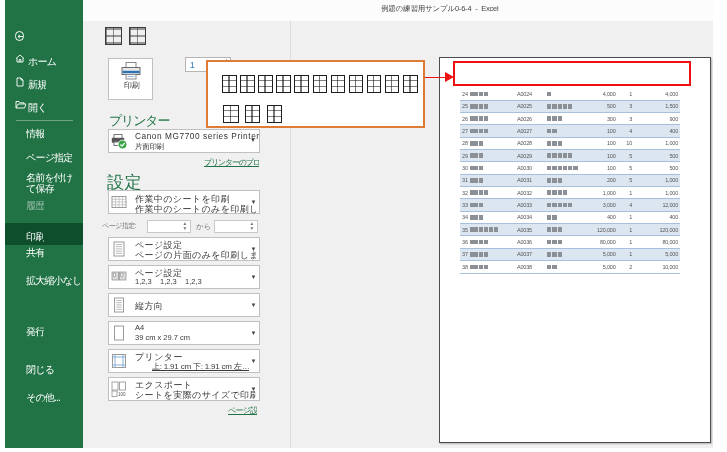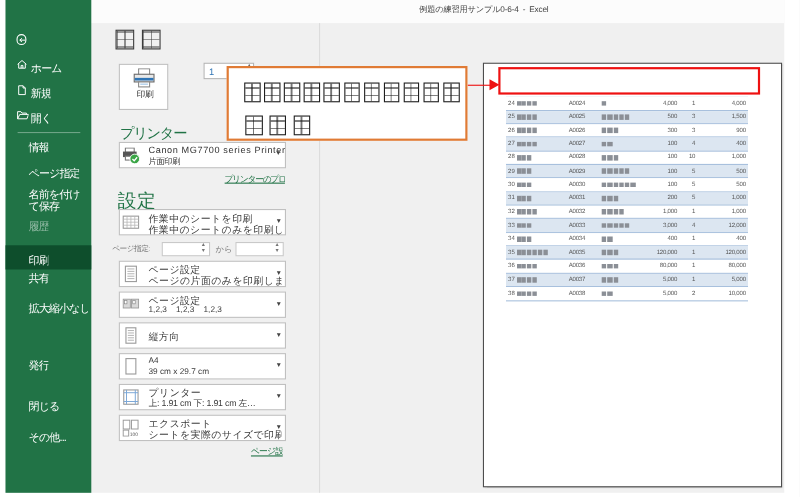--- a/index.html
+++ b/index.html
@@ -157,21 +157,21 @@
 <div class="abs nowrap" style="left:250.5px;top:329.5px;font-size:6px;color:#444;">▼</div>
 <div class="abs" style="left:107.5px;top:348.5px;width:152px;height:24px;background:#fff;border:1px solid #c0c0c0;box-sizing:border-box;"></div>
 <svg class="abs" style="left:111px;top:352.5px;" width="16" height="16" viewBox="0 0 16 16">
     <rect x="1.5" y="1.5" width="13" height="13" fill="#fff" stroke="#9a9a9a" stroke-width="1"></rect>
     <line x1="4" y1="1.5" x2="4" y2="14.5" stroke="#7ba7d7" stroke-width="0.9"></line>
     <line x1="12" y1="1.5" x2="12" y2="14.5" stroke="#7ba7d7" stroke-width="0.9"></line>
     <line x1="1.5" y1="4" x2="14.5" y2="4" stroke="#7ba7d7" stroke-width="0.9"></line>
     <line x1="1.5" y1="12" x2="14.5" y2="12" stroke="#7ba7d7" stroke-width="0.9"></line>
   </svg>
 <div class="abs nowrap jp9" style="left:135px;top:351.1px;">プリンター</div>
-<div class="abs nowrap mix8" style="left:135px;top:361.3px;">上: 1.91 cm 下: 1.91 cm 左…</div>
+<div class="abs nowrap mix8" style="left:152px;top:361.3px;text-decoration:underline;">上: 1.91 cm 下: 1.91 cm 左…</div>
 <div class="abs nowrap" style="left:250.5px;top:357.5px;font-size:6px;color:#444;">▼</div>
 <div class="abs" style="left:107.5px;top:376.5px;width:152px;height:24px;background:#fff;border:1px solid #c0c0c0;box-sizing:border-box;"></div>
 <svg class="abs" style="left:111px;top:380.5px;" width="16" height="16" viewBox="0 0 16 16">
     <rect x="1" y="1" width="6" height="8" fill="#fff" stroke="#9a9a9a" stroke-width="0.9"></rect>
     <rect x="8.5" y="1" width="6" height="8" fill="#fff" stroke="#9a9a9a" stroke-width="0.9"></rect>
     <rect x="1" y="10" width="5" height="5.5" fill="#fff" stroke="#9a9a9a" stroke-width="0.9"></rect>
     <text x="7" y="15" font-size="4.5" fill="#555" font-family="Liberation Sans">100</text>
   </svg>
 <div class="abs nowrap jp9" style="left:135px;top:379.1px;">エクスポート</div>
 <div class="abs nowrap jp9" style="left:135px;top:389.3px;">シートを実際のサイズで印刷します</div>

